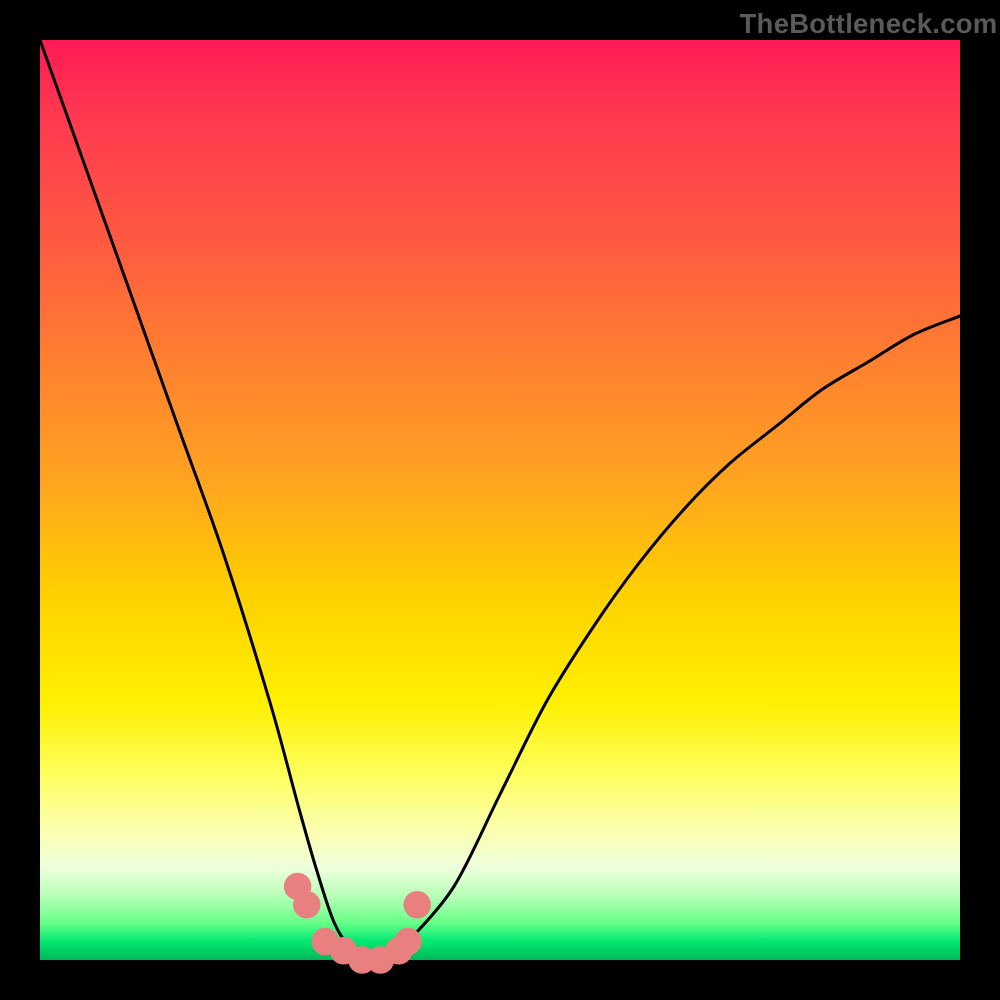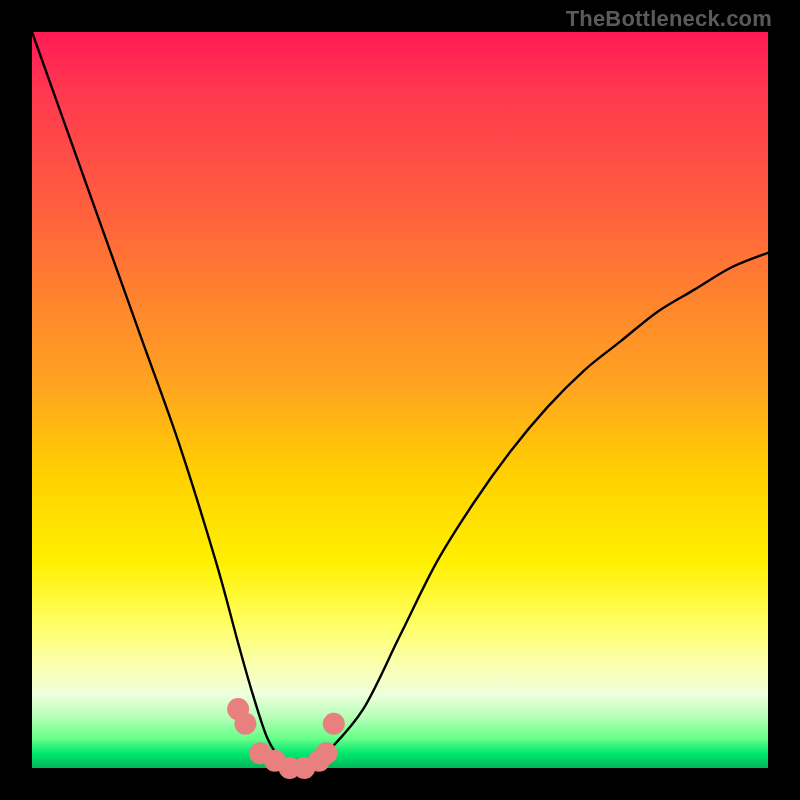--- a/index.html
+++ b/index.html
@@ -39,21 +39,21 @@
       #eeffdd 90%,
       #b8ffb8 93%,
       #66ff88 96%,
       #00e870 98%,
       #00b858 100%
     );
   }
   .watermark {
     position: absolute;
     top: 6px;
-    right: 28px;
+    right: 2px;
     color: #5a5a5a;
     font-size: 22px;
     font-weight: 600;
     letter-spacing: 0.2px;
     user-select: none;
   }
   svg.curves {
     position: absolute;
     top: 0;
     left: 0;

